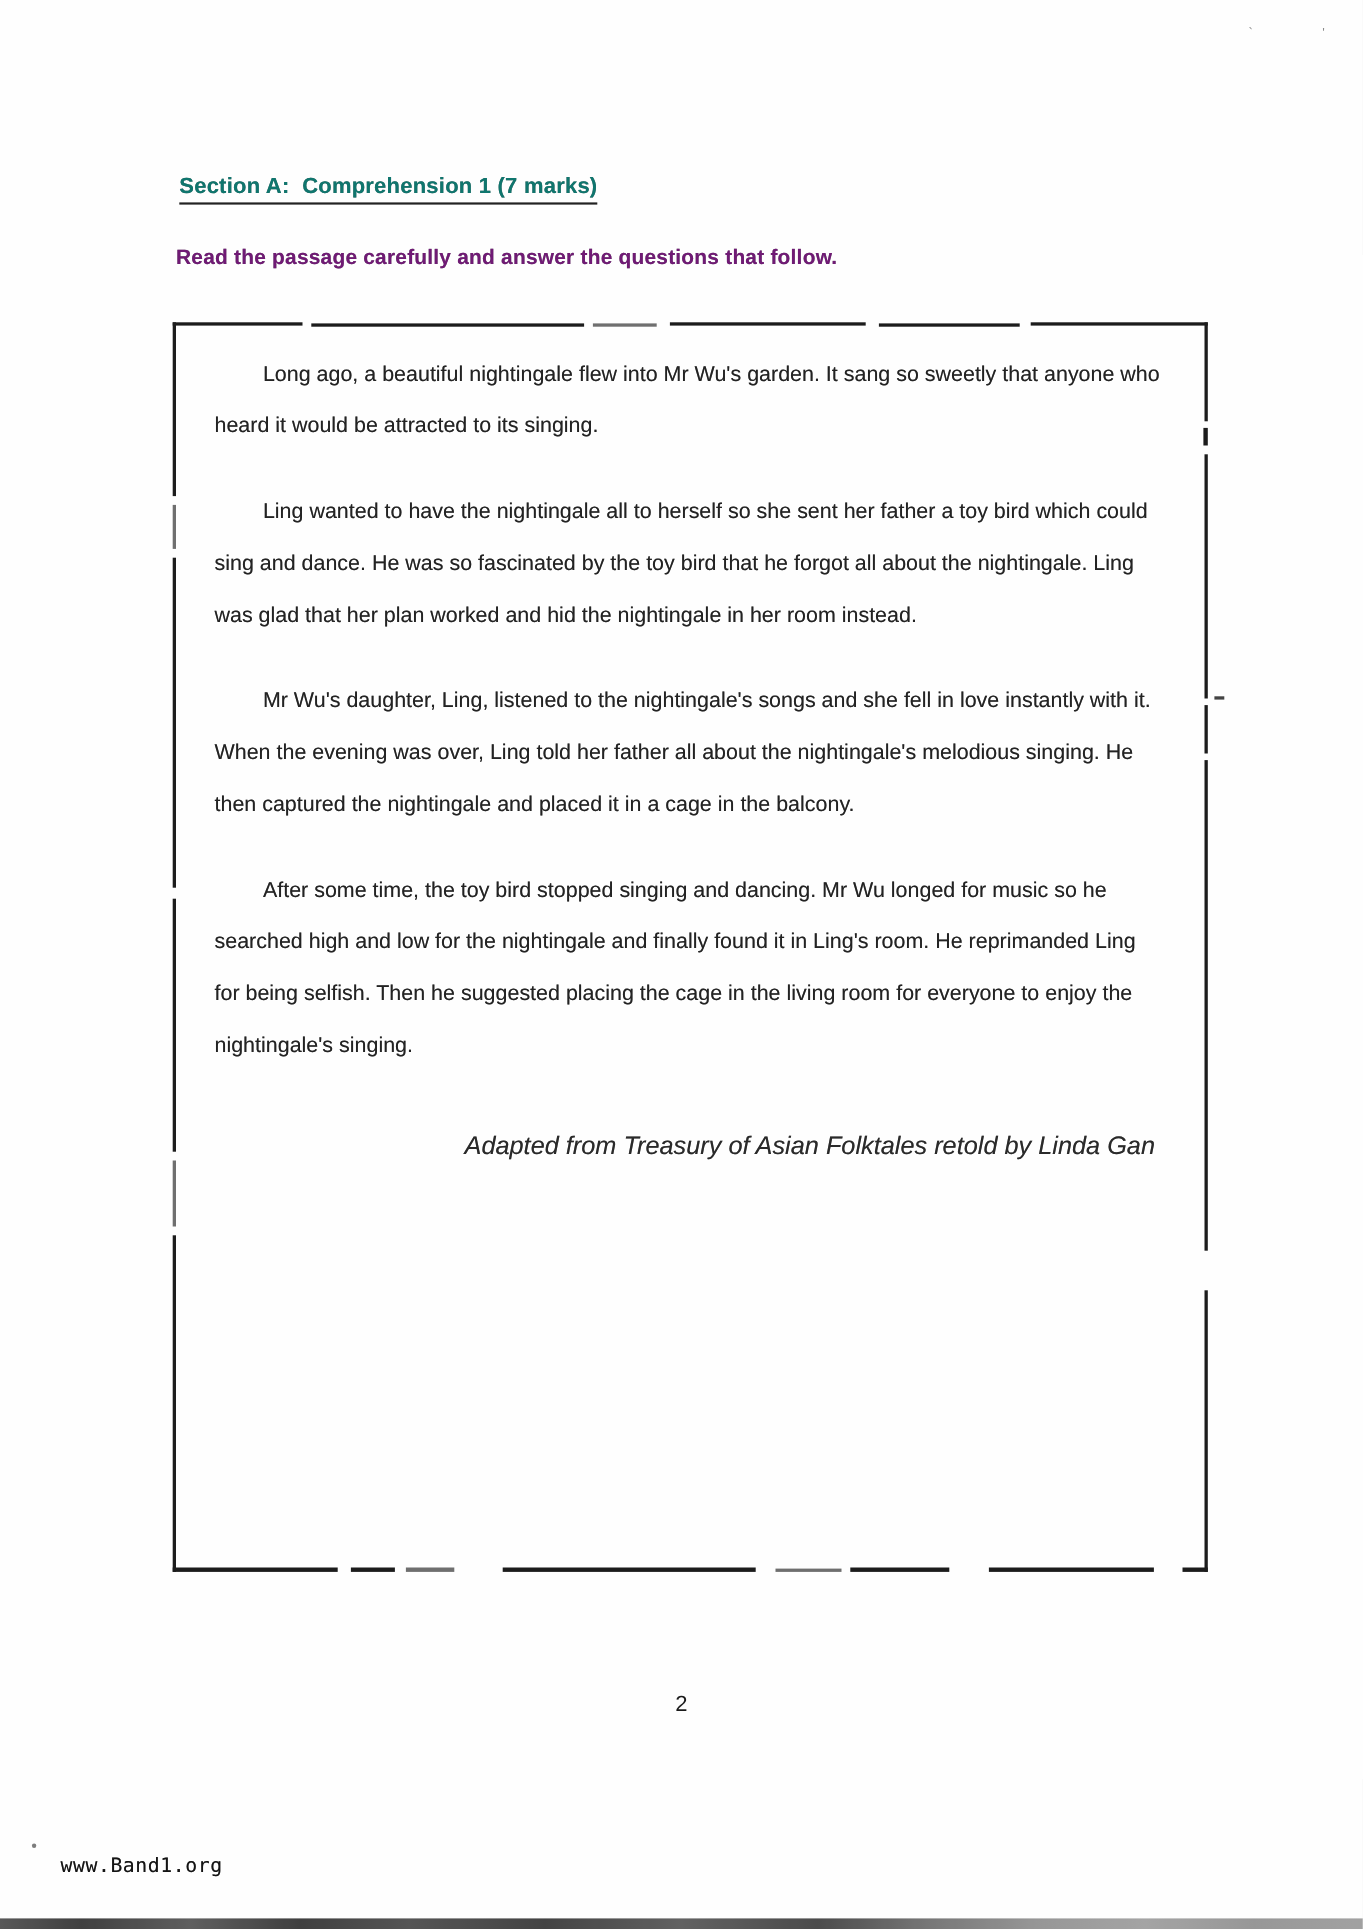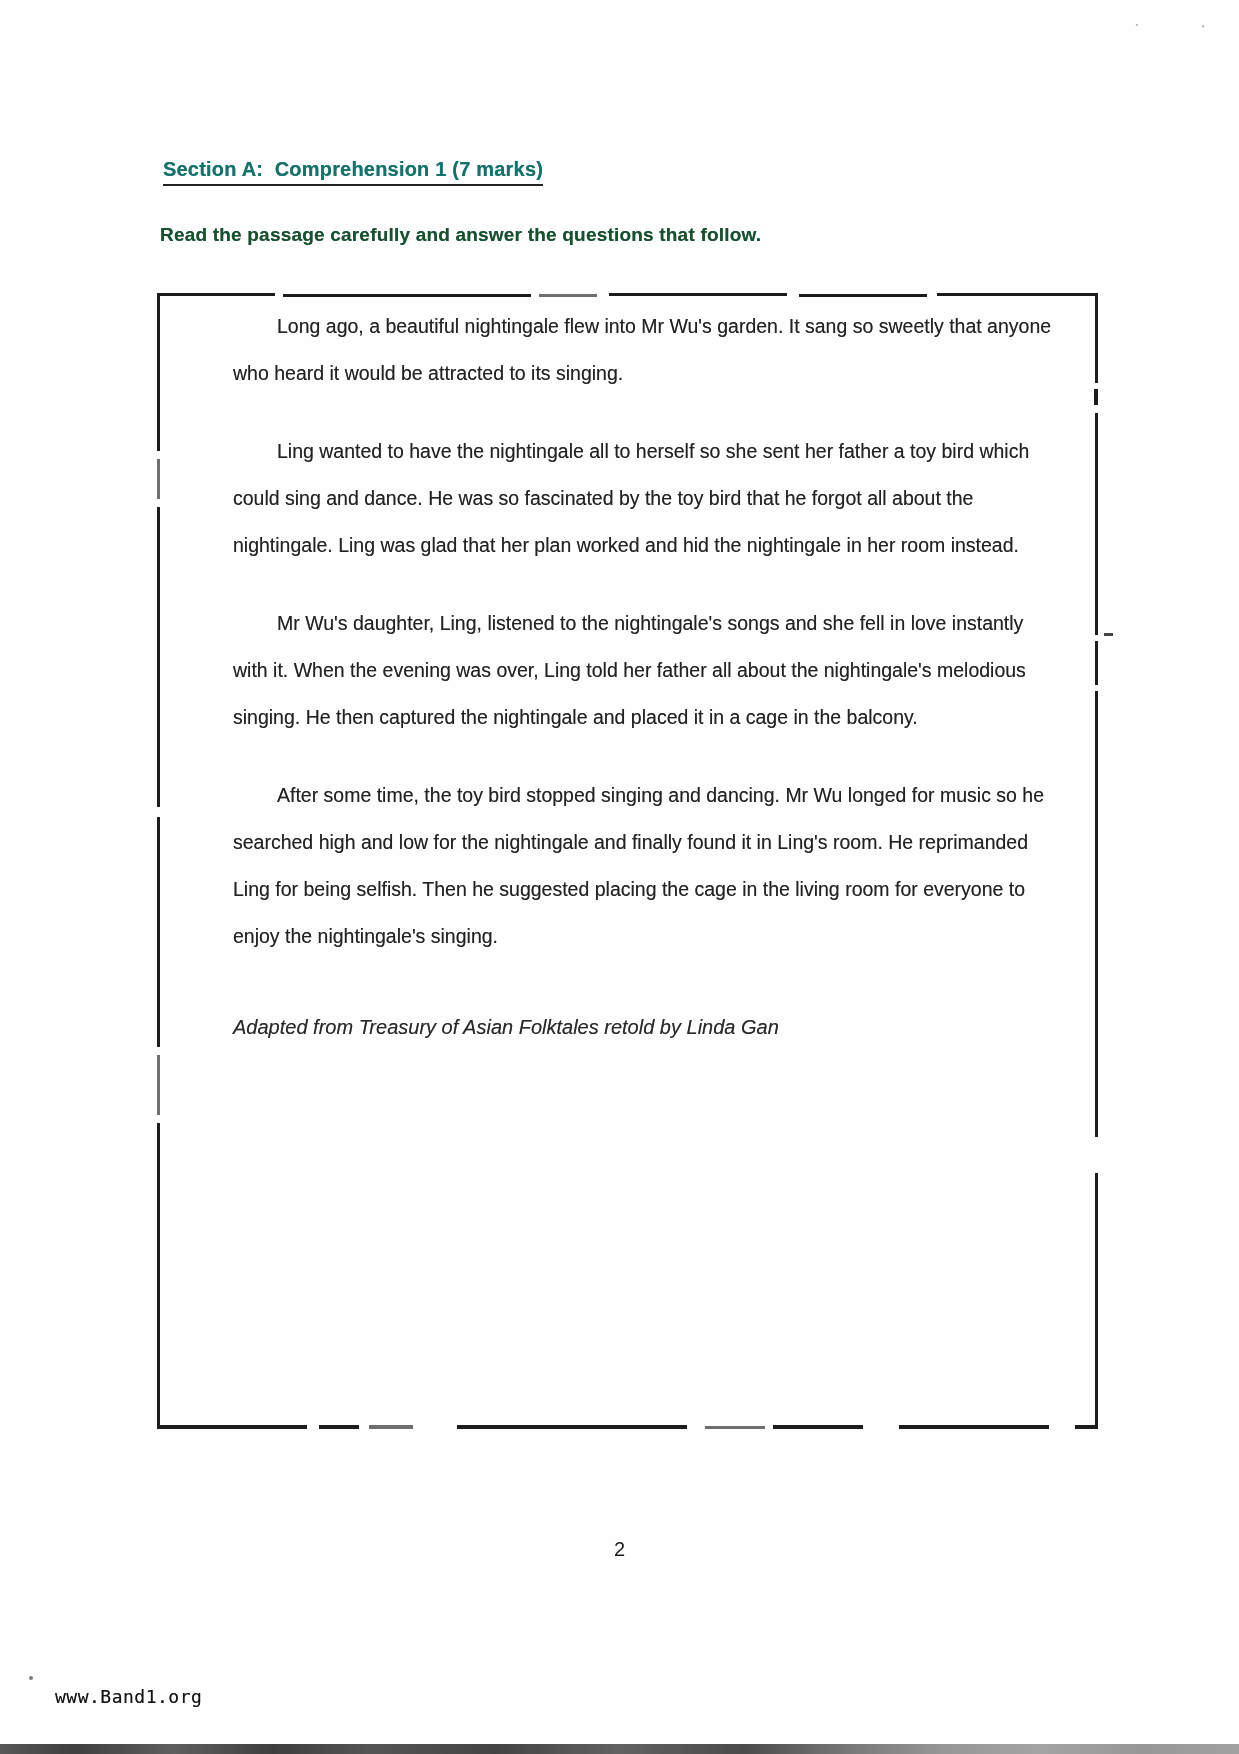--- a/index.html
+++ b/index.html
@@ -17,48 +17,48 @@
     position:absolute;left:163px;top:158px;
     font-size:20px;font-weight:bold;letter-spacing:.2px;
     color:#0f766e;
     border-bottom:2.5px solid #222;
     padding-bottom:3px;
     white-space:pre;
     text-shadow:0 0 .5px rgba(0,0,0,.55);
   }
   .instruction{
     position:absolute;left:160px;top:224px;
-    font-size:19px;font-weight:bold;color:#14532d;
+    font-size:19px;font-weight:bold;color:#701a75;
     letter-spacing:.2px;
     text-shadow:0 0 .5px rgba(0,0,0,.5);
   }
   
   .passage-box{
     position:absolute;left:157px;top:293px;
     width:941px;height:1136px;
     background:transparent;
   }
   .seg{position:absolute;background:#1c1c1c;}
   .seg.faint{background:#6f6f6f;}
   
   .passage-content{
-    position:absolute;left:38px;top:10px;right:38px;
+    position:absolute;left:38px;top:24px;right:38px;
     font-size:19.5px;line-height:47px;color:#232323;
     text-shadow:0 0 .6px rgba(0,0,0,.45);
-    margin-left:38px;
   }
   .passage-content p{
     margin:0 0 31px 0;
     text-indent:44px;
   }
   .attribution{
     margin-top:44px;
+    text-align:right;
     padding-right:10px;
     font-style:italic;
-    font-size:20px;
+    font-size:23px;
     color:#2a2a2a;
   }
   .page-number{
     position:absolute;left:0;right:0;top:1538px;
     text-align:center;font-size:20px;color:#1a1a1a;
   }
   .footer-url{
     position:absolute;left:55px;top:1686px;
     font-family:"DejaVu Sans Mono","Liberation Mono",monospace;
     font-size:18px;color:#141414;letter-spacing:.5px;

